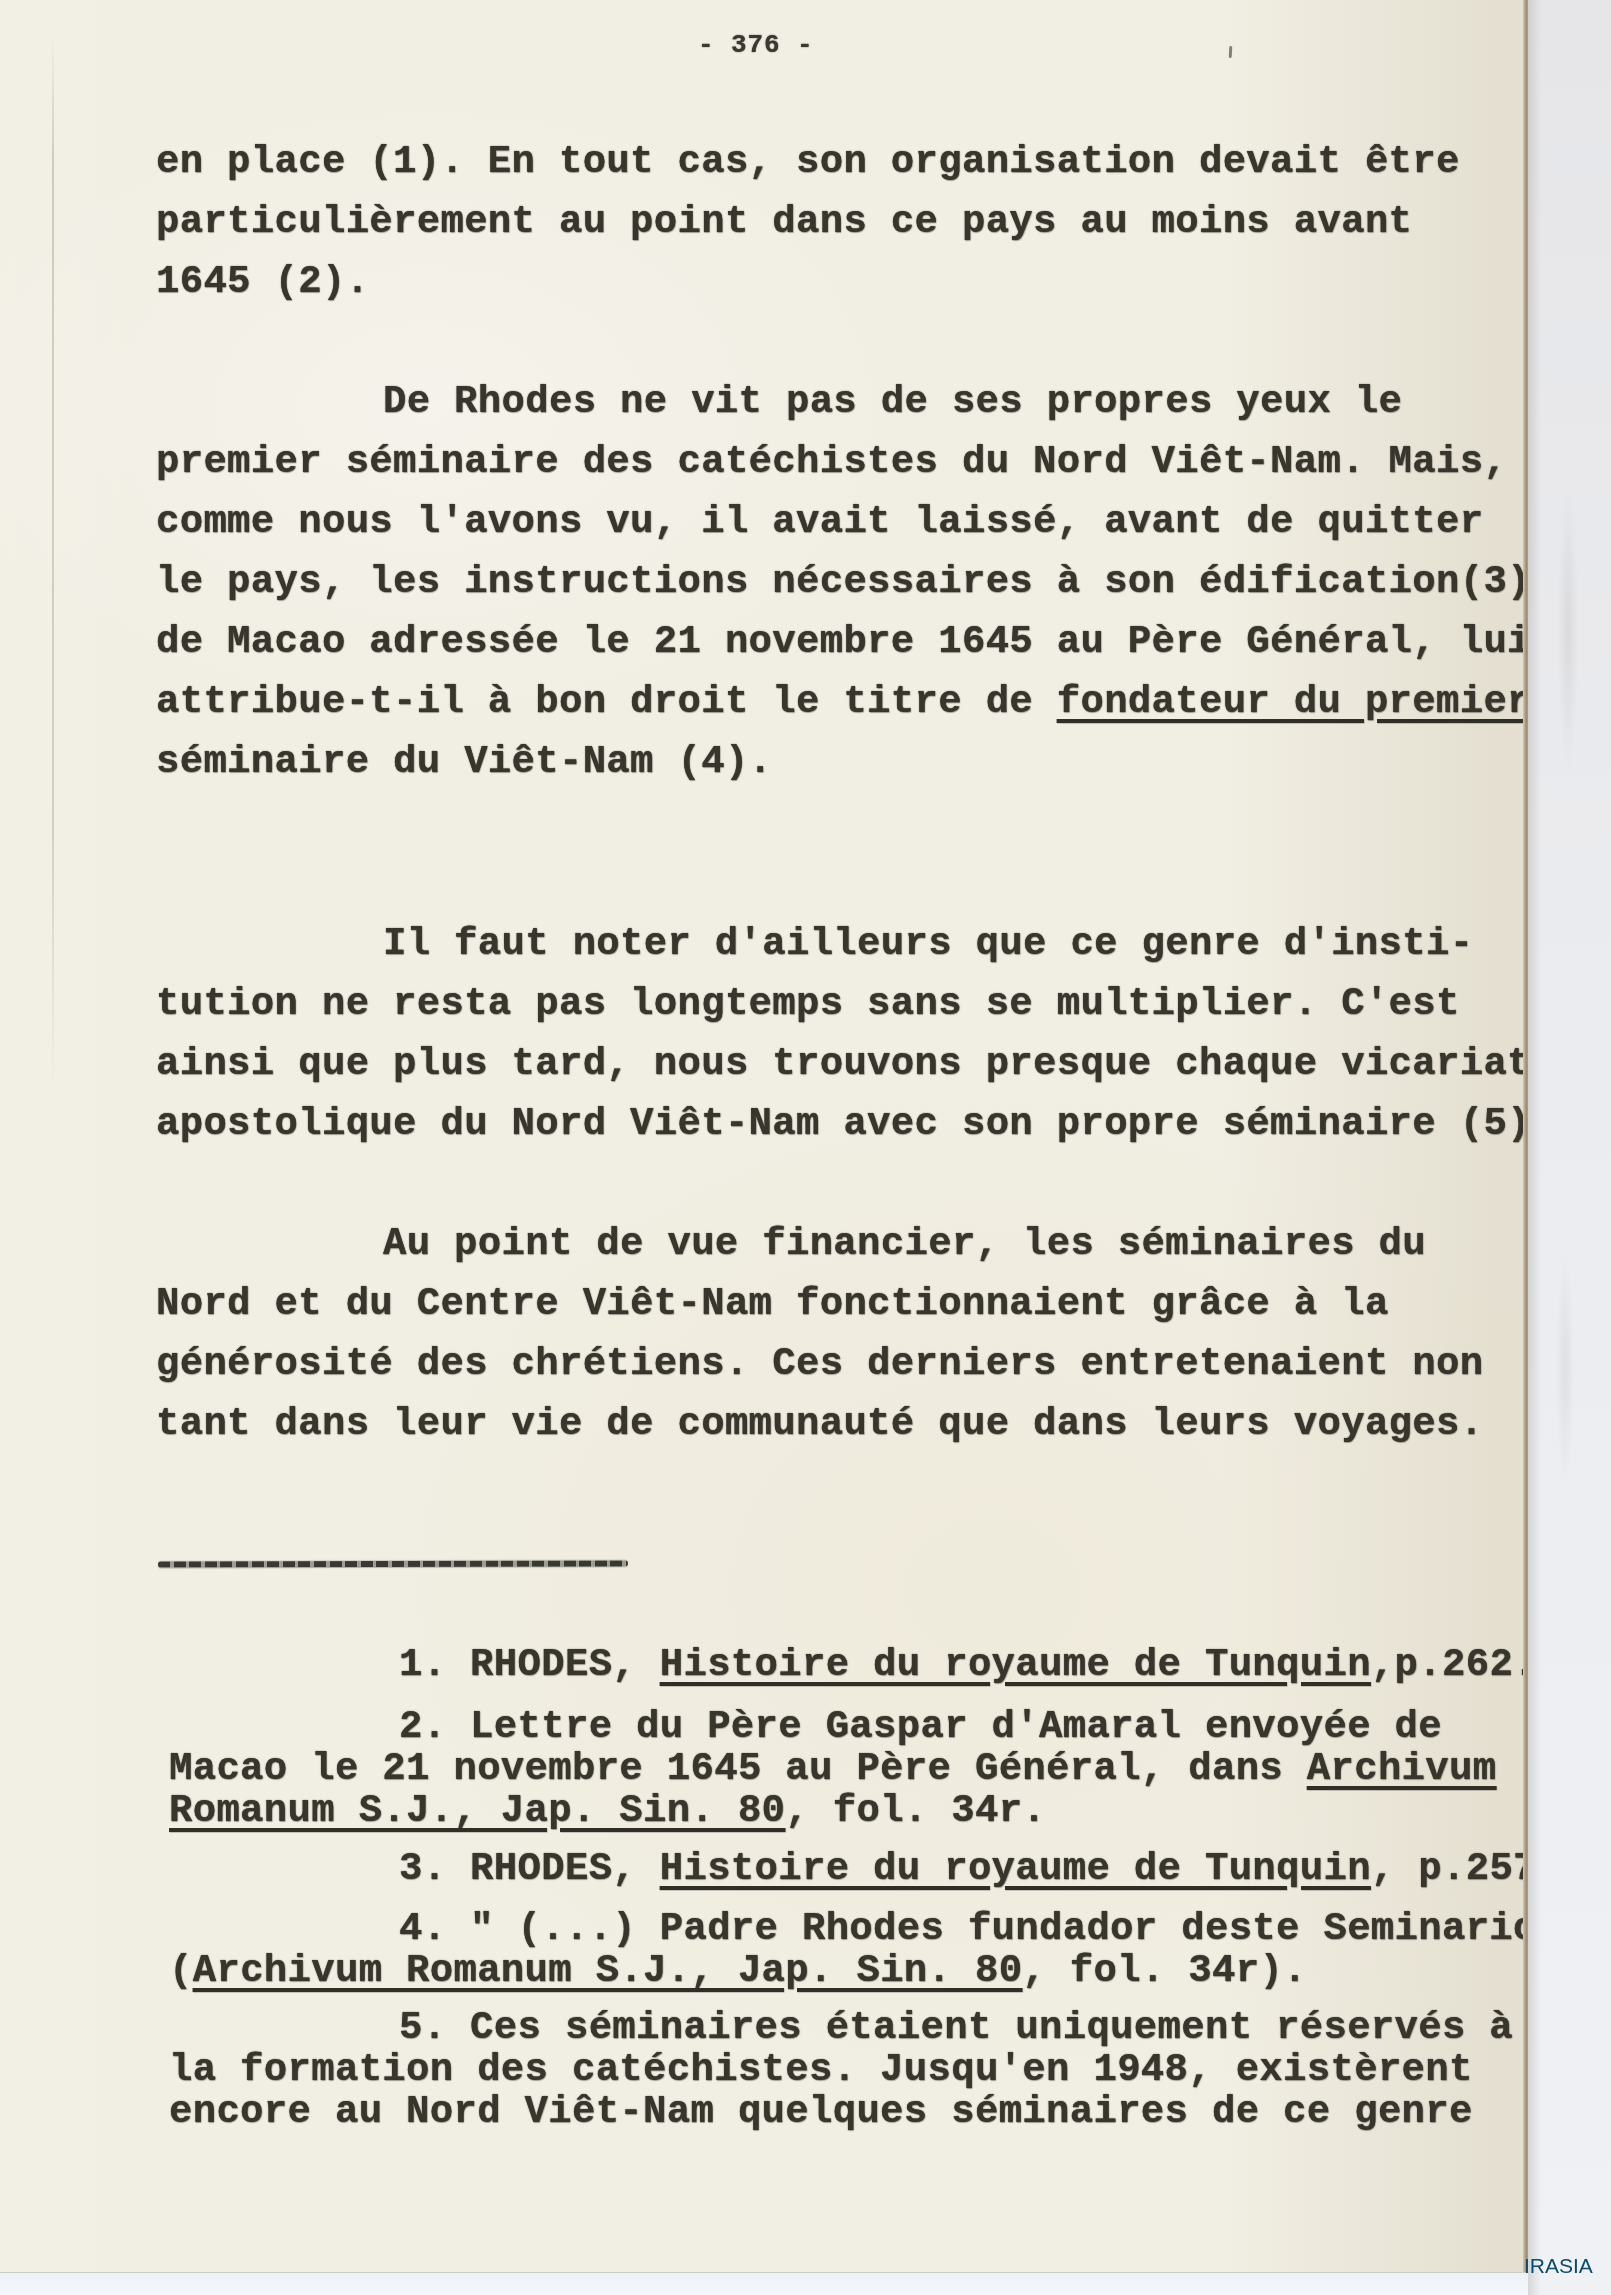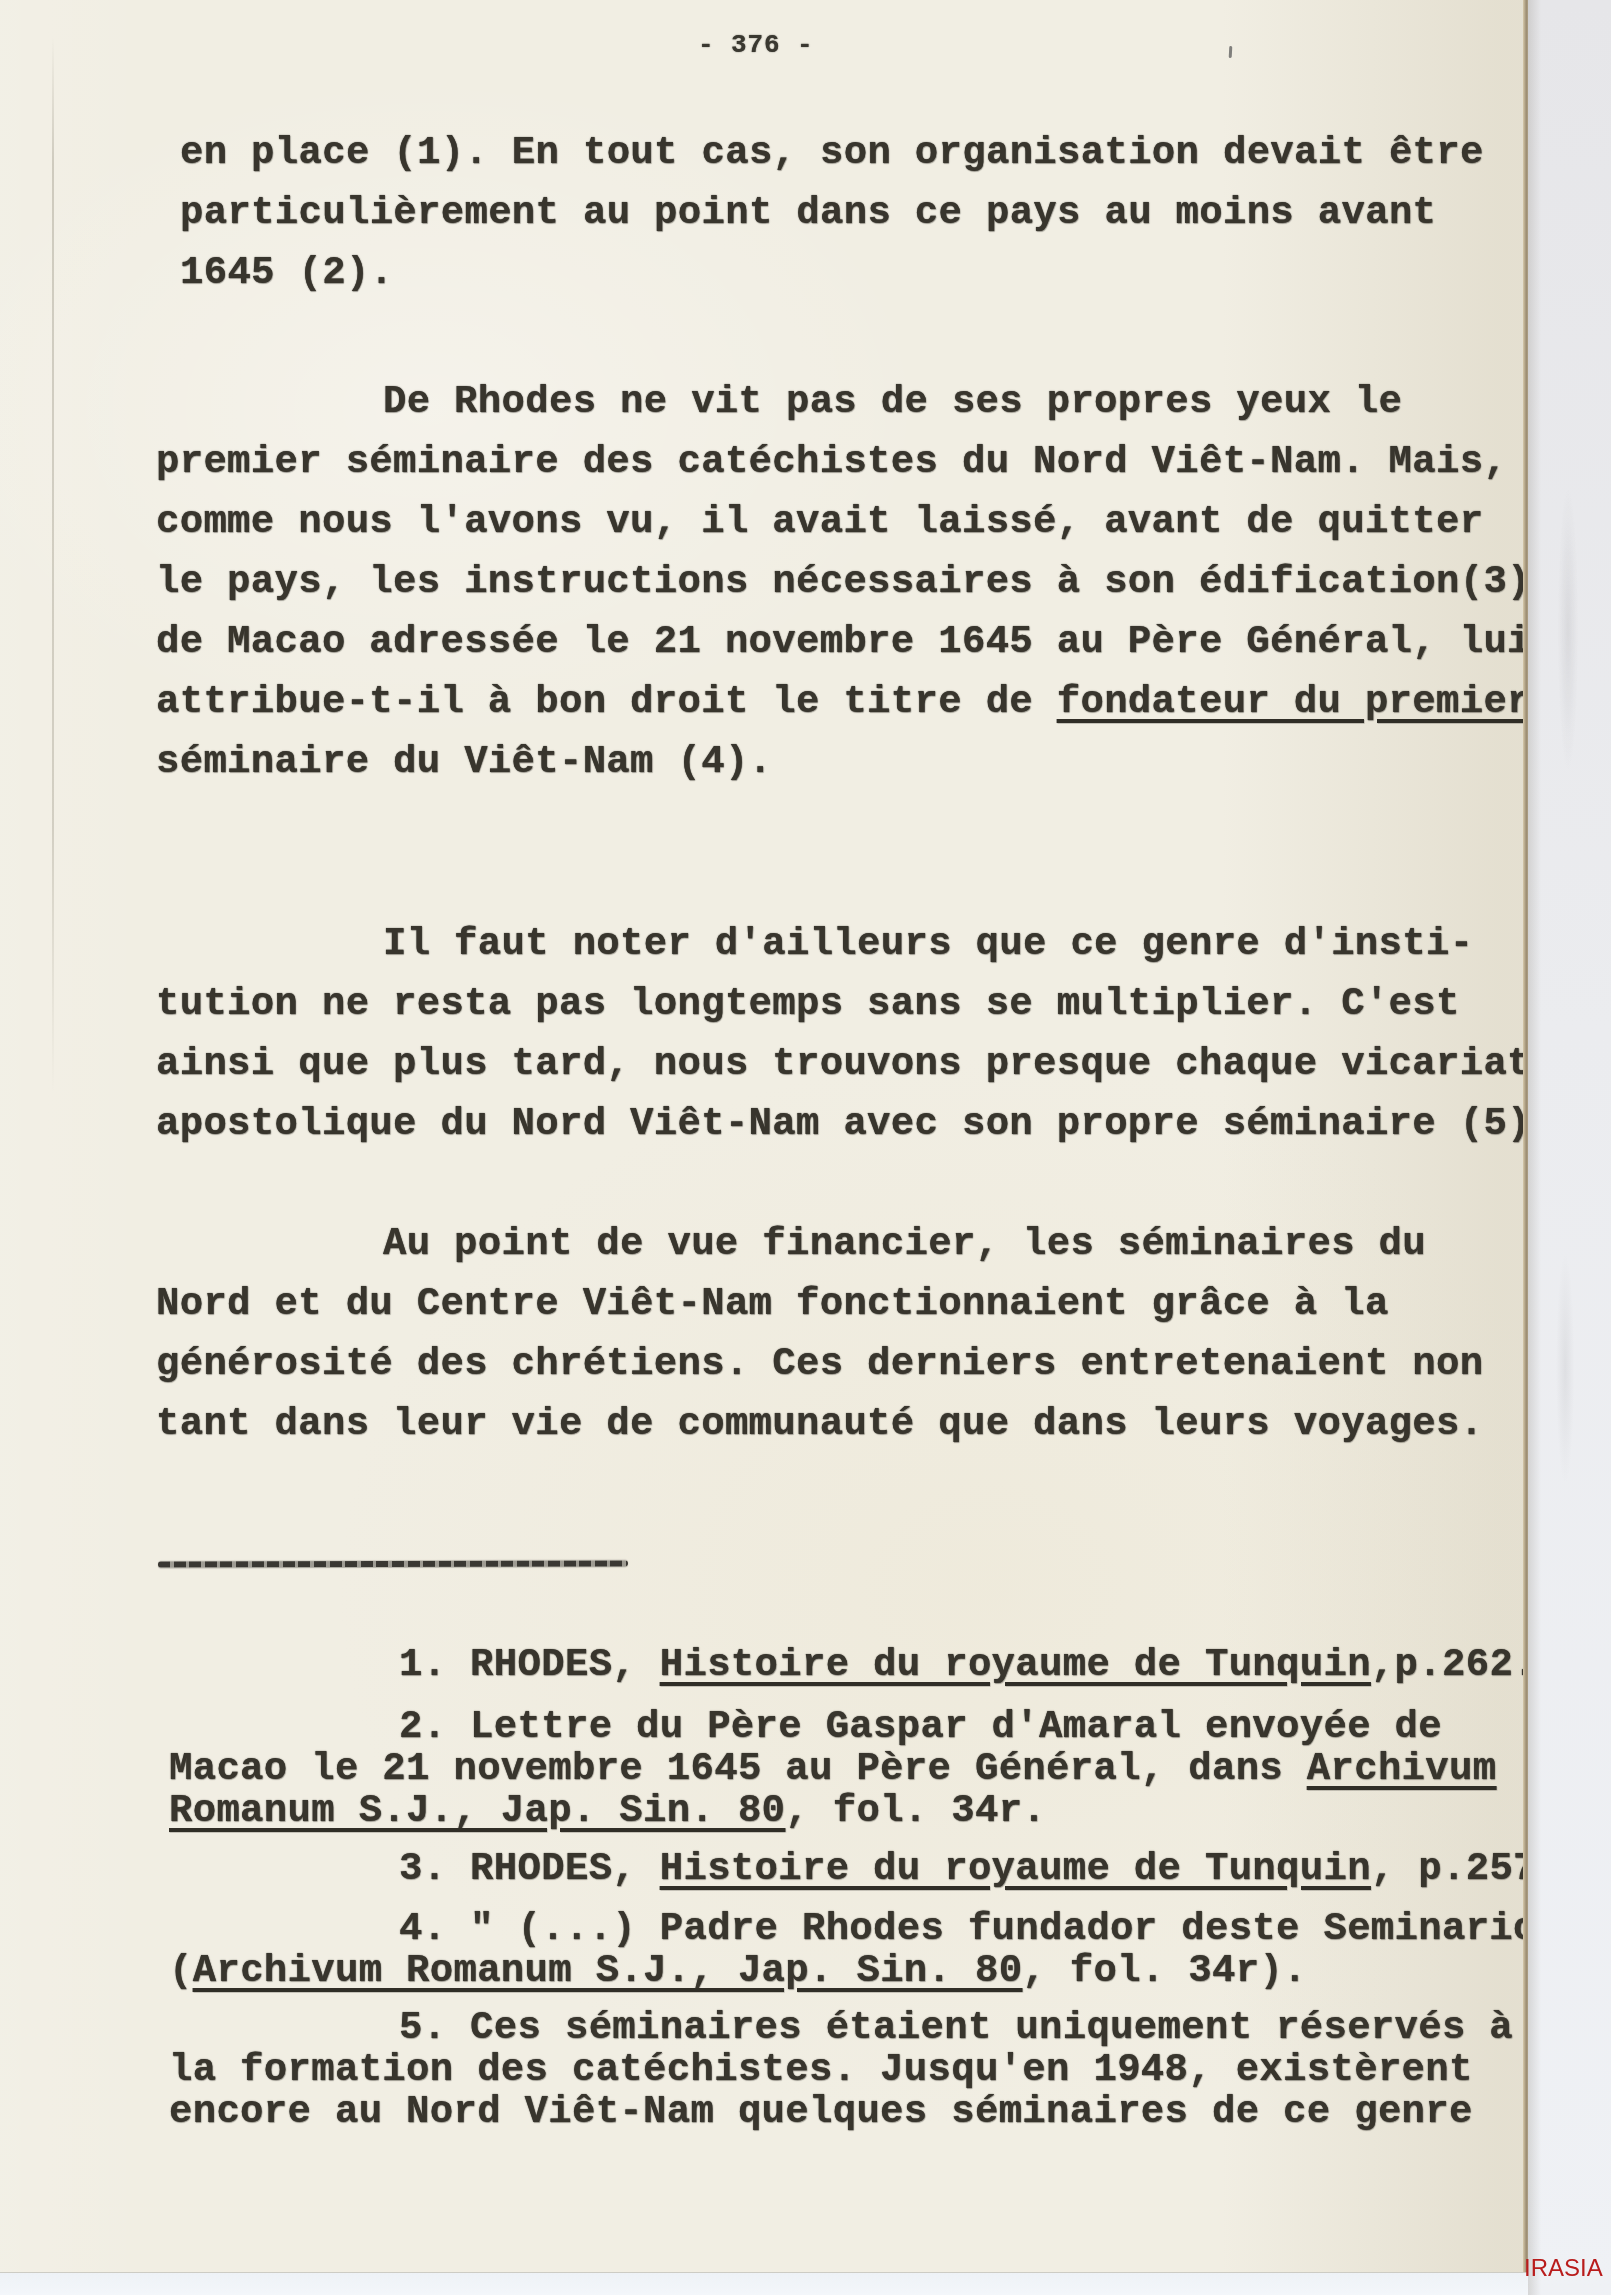--- a/index.html
+++ b/index.html
@@ -66,21 +66,21 @@
   .fn{left:169px;line-height:42px;}
   .body .line:first-child{text-indent:227px;}
   .fn .line:first-child{text-indent:230px;}
   .noindent .line:first-child{text-indent:0;}
   .u{
     text-decoration:underline;
     text-decoration-thickness:3.7px;
     text-underline-offset:7.3px;
     text-decoration-color:rgba(47,44,38,0.88);
   }
-  .p1{top:123px;margin-left:24px;}
+  .p1{top:132px;}
   .p2{top:372px;}
   .p3{top:914px;}
   .p4{top:1214px;}
   .f1{top:1644px;}
   .f2{top:1706px;}
   .f3{top:1848px;}
   .f4{top:1908px;}
   .f5{top:2007px;}
   .page-number{
     position:absolute;left:698px;top:30px;
@@ -94,21 +94,21 @@
     transform:rotate(-0.15deg);
     background:repeating-linear-gradient(90deg,
       #3a3833 0 12px, rgba(58,56,51,0.45) 12px 15.6px);
     box-shadow:0 0.9px 0.9px rgba(58,56,51,0.35), 0 -0.9px 0.9px rgba(58,56,51,0.2);
     border-radius:2.8px;
   }
   
   .watermark{
     position:absolute;left:1524px;top:2254px;
     font-family:"Liberation Sans","DejaVu Sans",sans-serif;
-    font-size:24px;font-weight:400;color:#b91c1c;letter-spacing:0px;
+    font-size:21px;font-weight:400;color:#0c4a6e;letter-spacing:0px;
     z-index:5;
   }
 </style>
 </head>
 <body>
 
 <div class="canvas">
 
   <div class="page">
     <div class="fold-line"></div>

